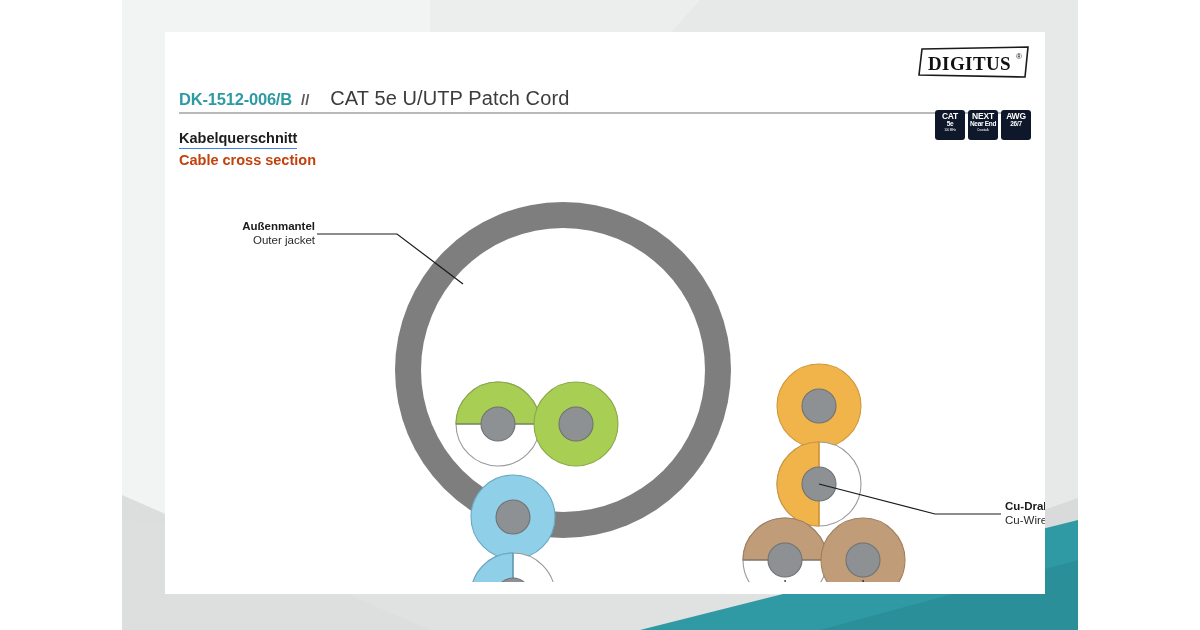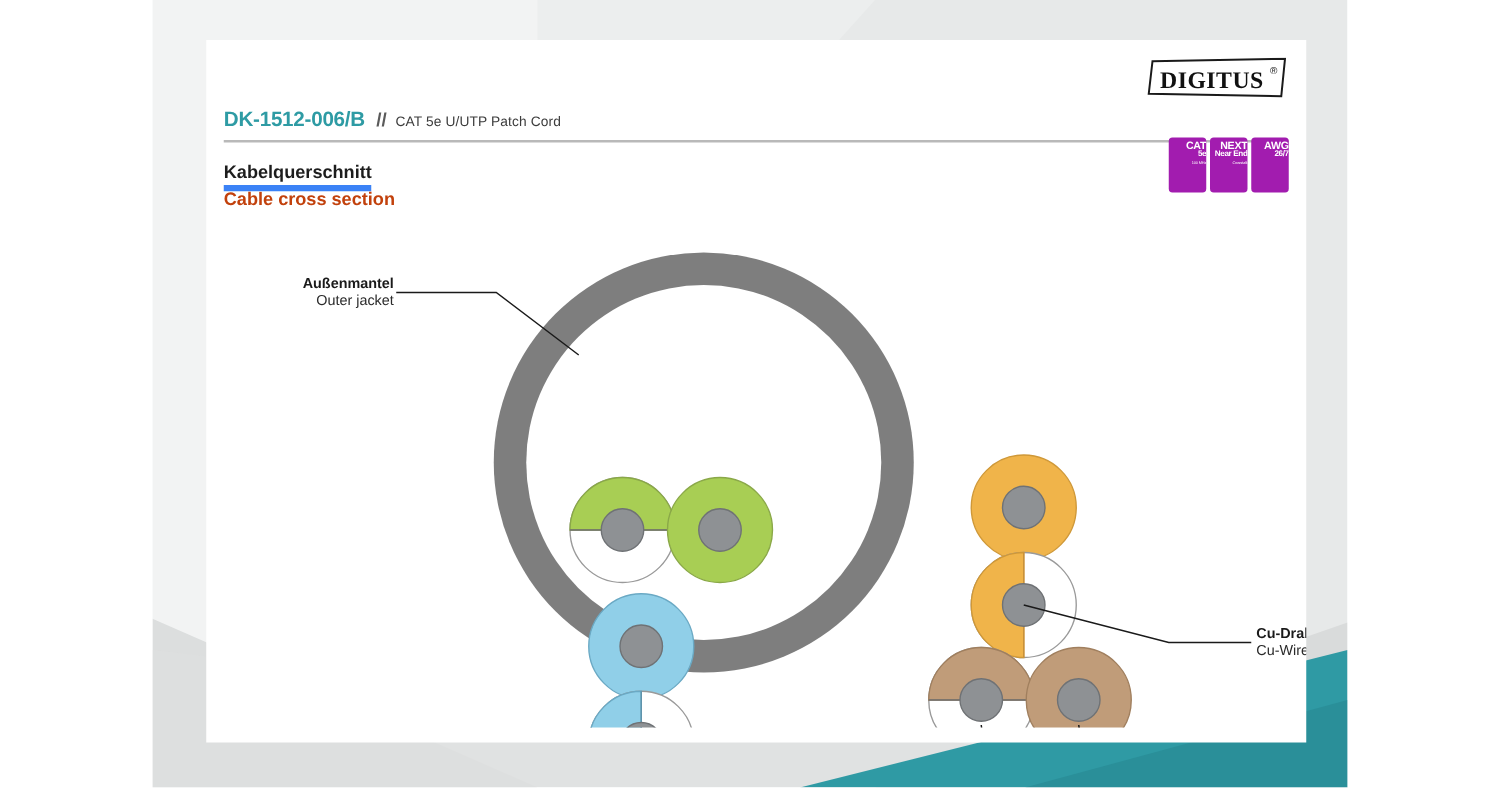--- a/index.html
+++ b/index.html
@@ -53,43 +53,44 @@
     color: #2e9ba4;
     letter-spacing: -0.2px;
   }
   .sep {
     font-size: 15px;
     color: #5a5a5a;
     margin: 0 7px 0 9px;
     font-weight: bold;
   }
   .prod-name {
-    font-size: 11px;
+    font-size: 20px;
     color: #3c3c3c;
     letter-spacing: 0.1px;
+    margin-left: 14px;
   }
 
   .head-rule {
     position: absolute;
     left: 14px;
     top: 80px;
     width: 852px;
     height: 2px;
     background: #b9b9b9;
   }
 
   
   .sec-de {
     position: absolute;
     left: 14px;
     top: 98px;
     font-size: 14.5px;
     font-weight: bold;
     color: #1d1d1d;
-    border-bottom: 5px solid #3b82f6;
+    border-bottom: 1px solid #3b82f6;
     padding-bottom: 2px;
     display: inline-block;
   }
   .sec-en {
     position: absolute;
     left: 14px;
     top: 120px;
     font-size: 14.5px;
     font-weight: bold;
     color: #c2410c;
@@ -107,27 +108,27 @@
   
   #badges {
     position: absolute;
     right: 14px;
     top: 78px;
     display: flex;
     gap: 3px;
   }
   .badge {
     width: 30px;
-    height: 44px;
+    height: 30px;
     border-radius: 3px;
-    background: #a21caf;
+    background: #0f172a;
     color: #ffffff;
     display: flex;
     flex-direction: column;
-    align-items: flex-end;
+    align-items: center;
     justify-content: flex-start;
     padding-top: 2px;
     overflow: hidden;
   }
   .badge-main {
     font-size: 8.5px;
     font-weight: bold;
     line-height: 9px;
     letter-spacing: -0.2px;
   }

